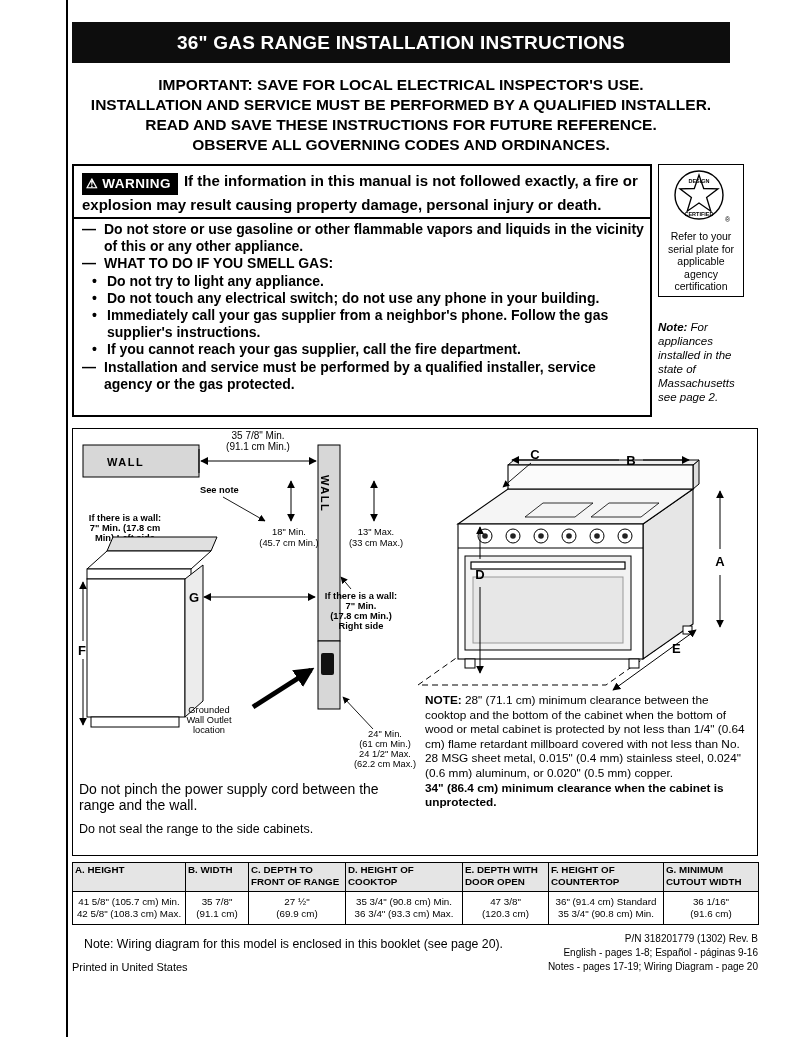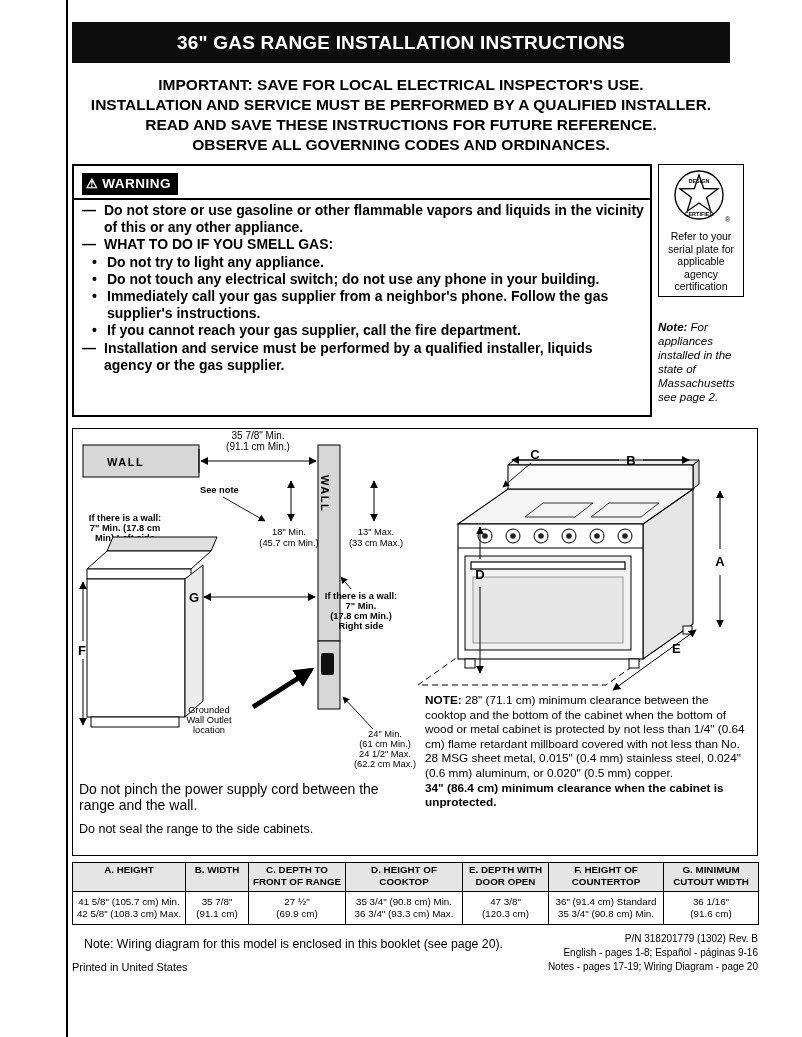--- a/index.html
+++ b/index.html
@@ -42,21 +42,21 @@
   .letter { font-size:13px; font-weight:bold; }
   .wall-t { font-size:11px; font-weight:bold; letter-spacing:1.5px; }
 
   .note-block { position:absolute; left:352px; top:264px; width:327px; font-size:11.8px; line-height:14.6px; }
   .bold { font-weight:bold; }
   .pinch-note { position:absolute; left:6px; top:353px; width:310px; font-size:14px; line-height:15.5px; }
   .seal-note  { position:absolute; left:6px; top:393px; width:330px; font-size:12.5px; }
 
   .dims-table { position:absolute; left:72px; top:862px; width:686px; border-collapse:collapse; table-layout:fixed; }
   .dims-table th, .dims-table td { border:1.2px solid #000; padding:1px 2px; }
-  .dims-table th { background:#e5e5e5; font-size:9.8px; line-height:11.5px; text-align:center; vertical-align:top; font-weight:bold; height:29px; }
+  .dims-table th { background:#e5e5e5; font-size:9.8px; line-height:11.5px; text-align:left; vertical-align:top; font-weight:bold; height:29px; }
   .dims-table td { font-size:9.8px; line-height:12px; text-align:center; vertical-align:middle; height:33px; }
 
   .wiring-note  { position:absolute; left:84px; top:937px; font-size:12.3px; }
   .printed-note { position:absolute; left:72px; top:961px; font-size:11px; }
   .pn-block     { position:absolute; right:44px; top:932px; text-align:right; font-size:10px; line-height:14px; }
 </style>
 </head>
 <body>
 
 <div class="page">
@@ -71,30 +71,30 @@
     <div>INSTALLATION AND SERVICE MUST BE PERFORMED BY A QUALIFIED INSTALLER.</div>
     <div>READ AND SAVE THESE INSTRUCTIONS FOR FUTURE REFERENCE.</div>
     <div>OBSERVE ALL GOVERNING CODES AND ORDINANCES.</div>
   </div>
 
   <div class="warning-box">
     <div class="warn-head">
       <span class="warn-badge">
           <span class="w-icon">⚠</span>
           <span>WARNING</span>
-        </span>
+        </span><span>If the information in this manual is not followed exactly, a fire or explosion may result causing property damage, personal injury or death.</span>
     </div>
     <div class="safety">
       <div class="s-item"><span class="mk">—</span><span>Do not store or use gasoline or other flammable vapors and liquids in the vicinity of this or any other appliance.</span></div>
       <div class="s-item"><span class="mk">—</span><span>WHAT TO DO IF YOU SMELL GAS:</span></div>
       <div class="s-item bullet"><span class="mk">•</span><span>Do not try to light any appliance.</span></div>
       <div class="s-item bullet"><span class="mk">•</span><span>Do not touch any electrical switch; do not use any phone in your building.</span></div>
       <div class="s-item bullet"><span class="mk">•</span><span>Immediately call your gas supplier from a neighbor's phone. Follow the gas supplier's instructions.</span></div>
       <div class="s-item bullet"><span class="mk">•</span><span>If you cannot reach your gas supplier, call the fire department.</span></div>
-      <div class="s-item"><span class="mk">—</span><span>Installation and service must be performed by a qualified installer, liquids agency or the gas supplier.</span></div>
+      <div class="s-item"><span class="mk">—</span><span>Installation and service must be performed by a qualified installer, service agency or the gas protected.</span></div>
     </div>
   </div>
 
   <div class="cert-box">
     <svg width="62" height="58" viewBox="0 0 62 58">
       <circle cx="29" cy="27" r="24" fill="none" stroke="#000" stroke-width="1.4"></circle>
       <polygon points="29,7 33.7,20.5 48,20.8 36.6,29.5 40.8,43.2 29,35 17.2,43.2 21.4,29.5 10,20.8 24.3,20.5" fill="none" stroke="#000" stroke-width="1.3"></polygon>
       <text x="29" y="14.5" text-anchor="middle" style="font-size:5.5px;font-weight:bold;">DESIGN</text>
       <text x="29" y="48" text-anchor="middle" style="font-size:5.5px;font-weight:bold;">CERTIFIED</text>
       <text x="55" y="54" style="font-size:7px;">®</text>

